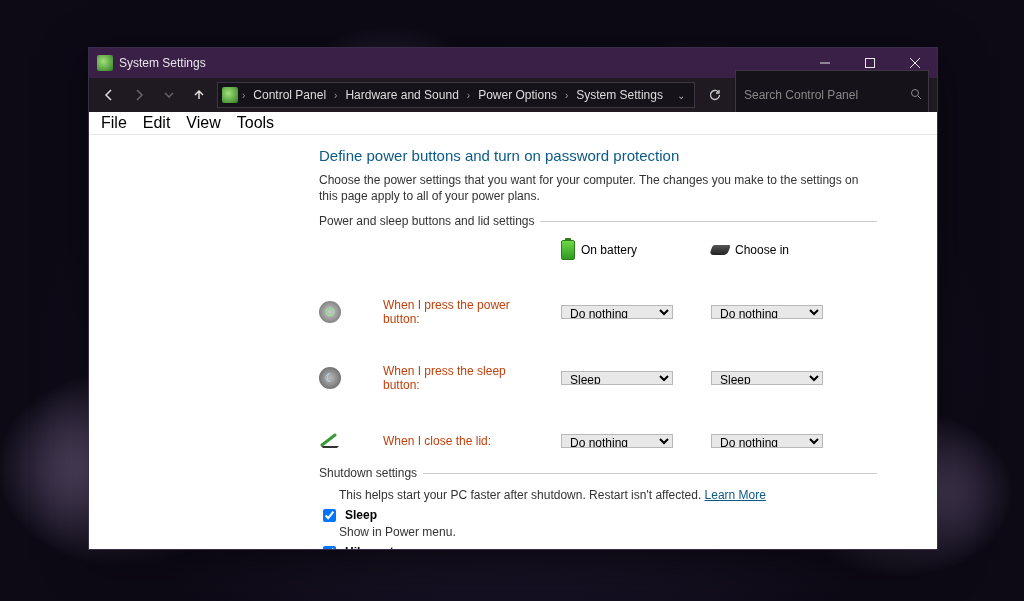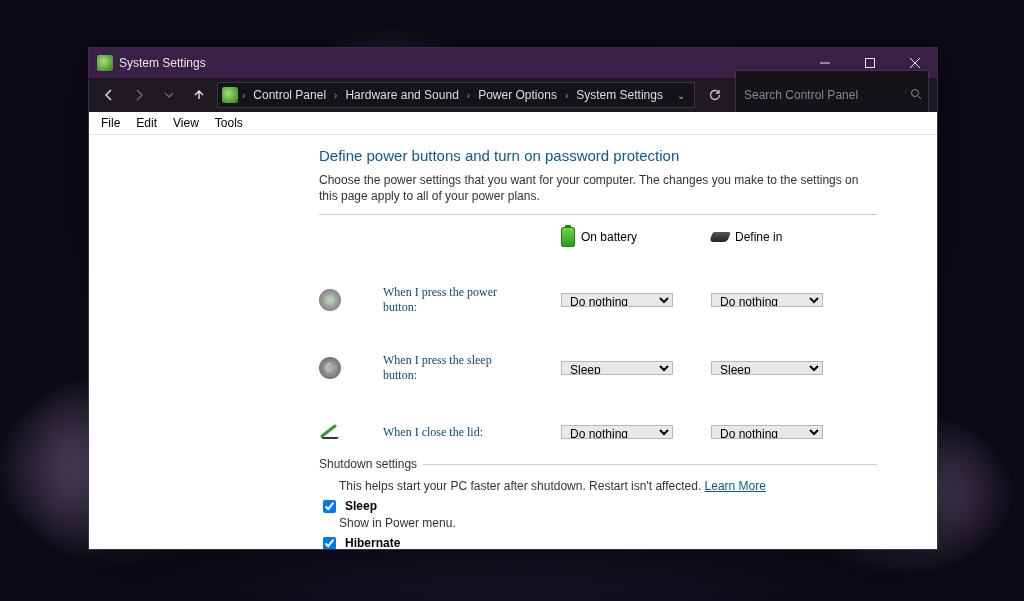--- a/index.html
+++ b/index.html
@@ -123,21 +123,21 @@
   .search-box input::placeholder { color:#888; }
   .search-box .si { color:#888; font-size:12px;}
   
   .menubar {
     height: 22px;
     background: #fff;
     border-bottom: 1px solid #e8e8e8;
     display:flex;
     align-items:center;
     padding:0 4px;
-    font-size:12px;
+    font-size:16px;
   }
   .menubar .mitem { padding: 2px 8px; }
   
   .content {
     flex:1;
     overflow:auto;
     background:#fff;
     position:relative;
   }
   .pane {
@@ -171,21 +171,21 @@
     width:12px; height:18px; background:linear-gradient(#6ed84a,#2f9a1e); border:1px solid #2b7d18; border-radius:2px; position:relative;
   }
   .col-head .batt::before{content:"";position:absolute;top:-3px;left:3px;width:6px;height:3px;background:#2b7d18;border-radius:1px;}
   .col-head .plug {
     width:18px; height:10px; background:linear-gradient(#555,#222); border-radius:2px 2px 4px 4px; transform:skewX(-20deg);
   }
   .row-icon { width:22px; height:22px; display:flex;align-items:center;justify-content:center;}
   .row-icon.power { background:radial-gradient(circle at 50% 50%, #ccc, #666); border-radius:50%; color:#8df08d;}
   .row-icon.moon  { background:radial-gradient(circle at 50% 50%, #bbb, #555); border-radius:50%; color:#c9e7ff;}
   .row-icon.lid   { color:#222; font-size:18px;}
-  .row-label { color:#0c4a6e;font-family:Liberation Serif, serif;}
+  .row-label { color:#c2410c;}
   select.combo {
     width:112px; height:14px;
     background:#e8e8e8; border:1px solid #b8b8b8;
     font-family:inherit; font-size:12px;
     padding:0 4px;
   }
   
   .chk-line { display:flex; align-items:flex-start; gap:6px; margin:4px 0 0 0;}
   .chk-line input { margin-top:1px;}
   .chk-line .lbl { }
@@ -299,30 +299,31 @@
       <div class="mitem">View</div>
       <div class="mitem">Tools</div>
     </div>
 
     <div class="content">
       <div class="pane">
         <h1 class="heading">Define power buttons and turn on password protection</h1>
         <div class="desc">Choose the power settings that you want for your computer. The changes you make to the settings on this page apply to all of your power plans.</div>
 
         <fieldset>
+          <legend>Power and sleep buttons and lid settings</legend>
           <div class="power-grid">
             <div></div>
               <div></div>
             <div class="col-head">
               <span class="batt"></span>
               <span>On battery</span>
             </div>
             <div class="col-head">
               <span class="plug"></span>
-              <span>Define in</span>
+              <span>Choose in</span>
             </div>
 
             <div class="row-icon power">⏻</div>
             <div class="row-label">When I press the power button:</div>
             <select class="combo"><option>Do nothing</option></select>
             <select class="combo"><option>Do nothing</option></select>
 
             <div class="row-icon moon">☾</div>
             <div class="row-label">When I press the sleep button:</div>
             <select class="combo"><option>Sleep</option></select>

